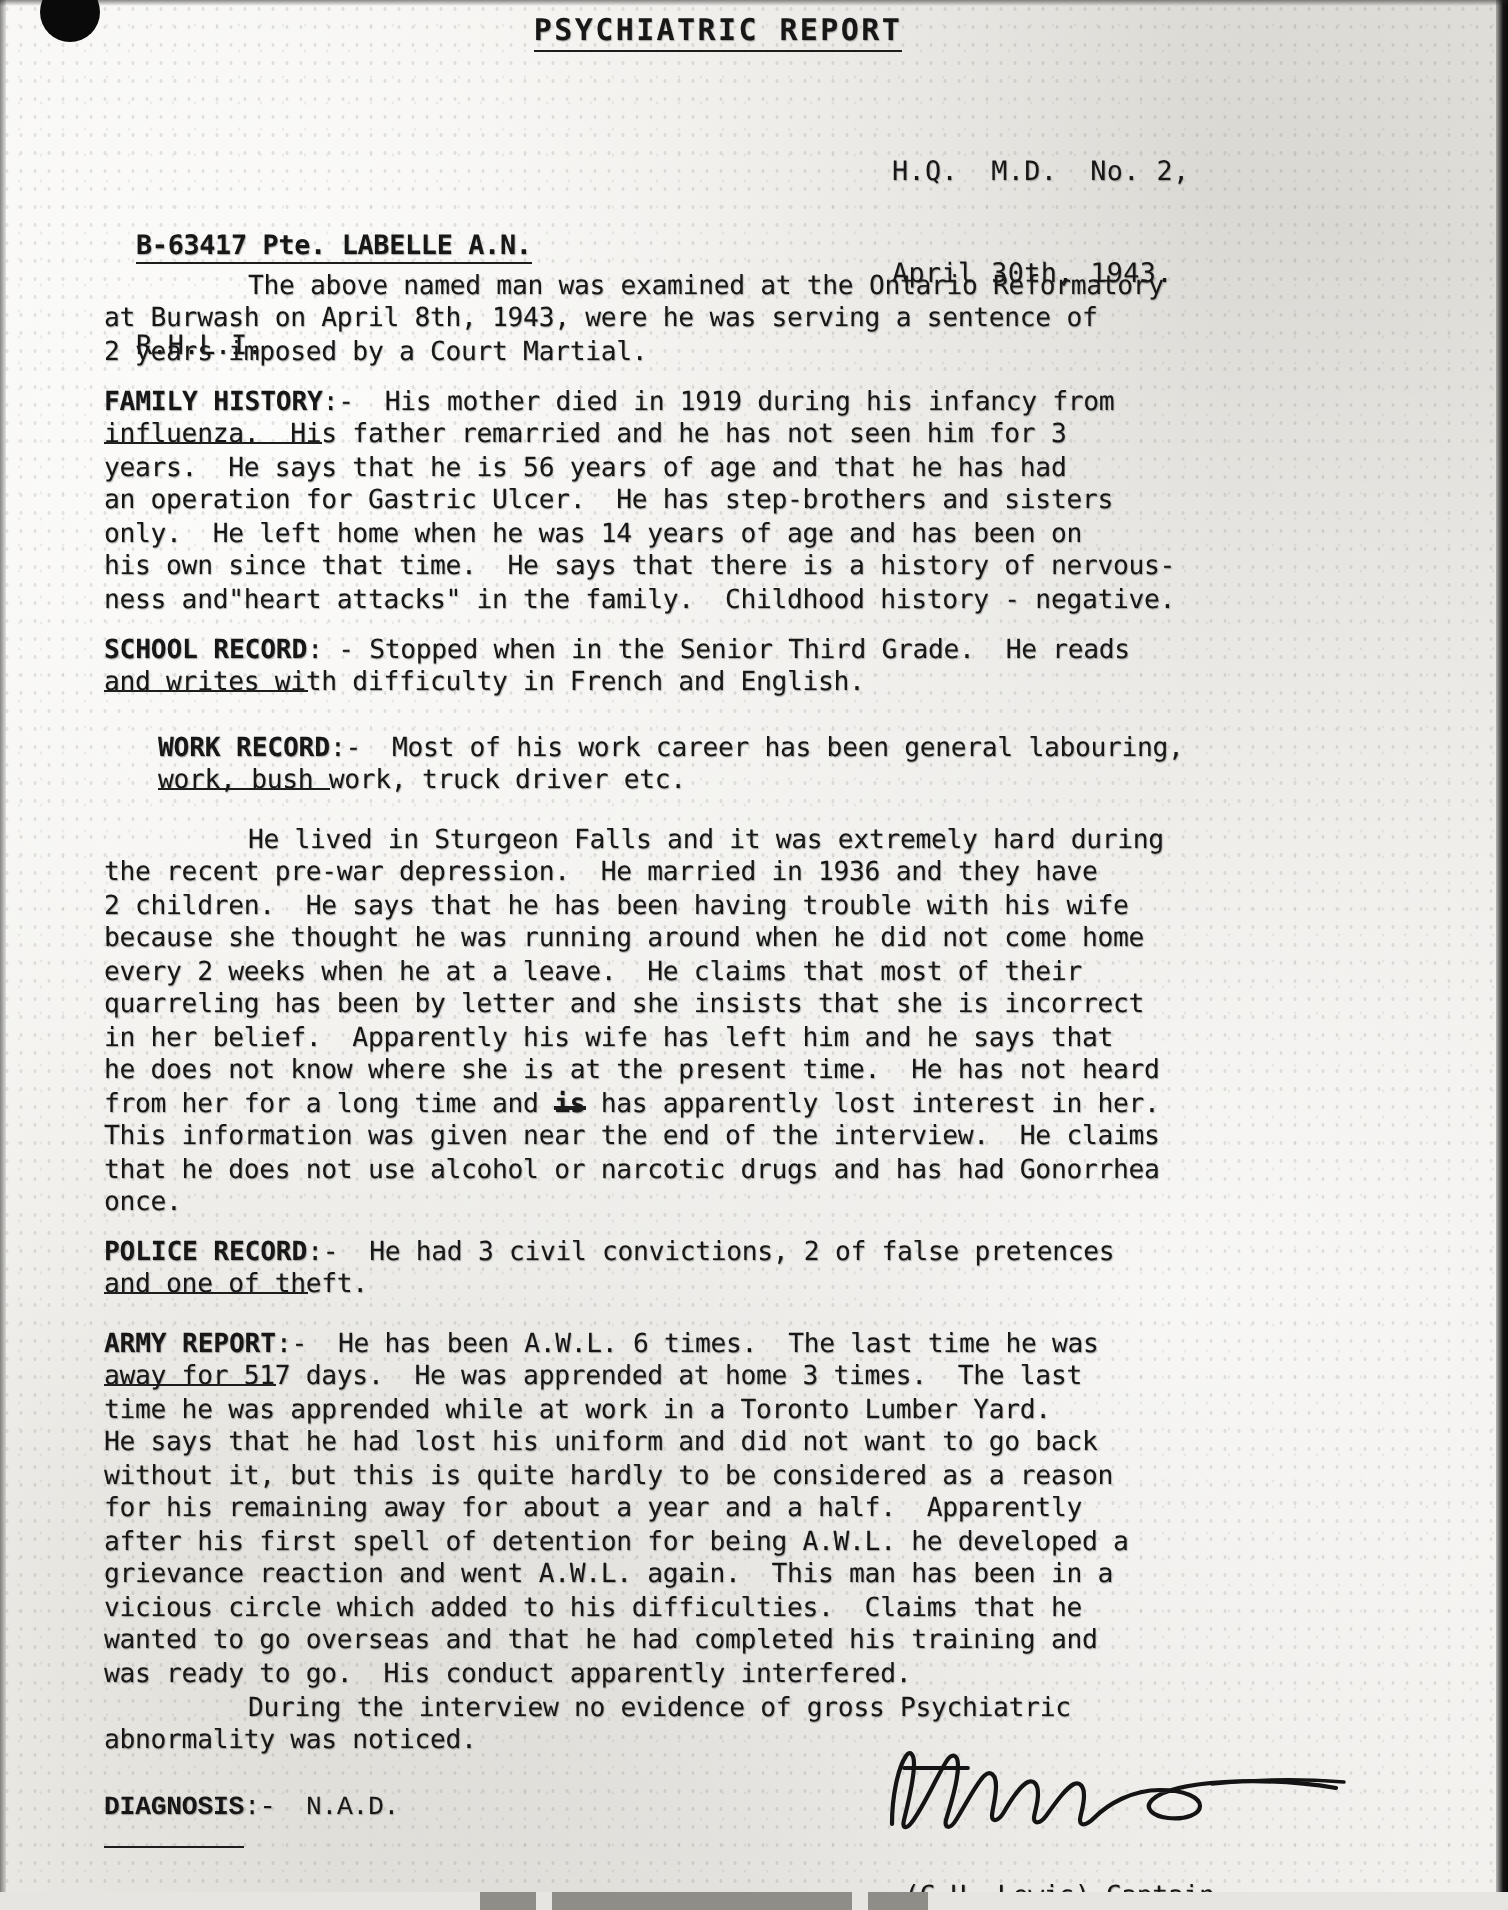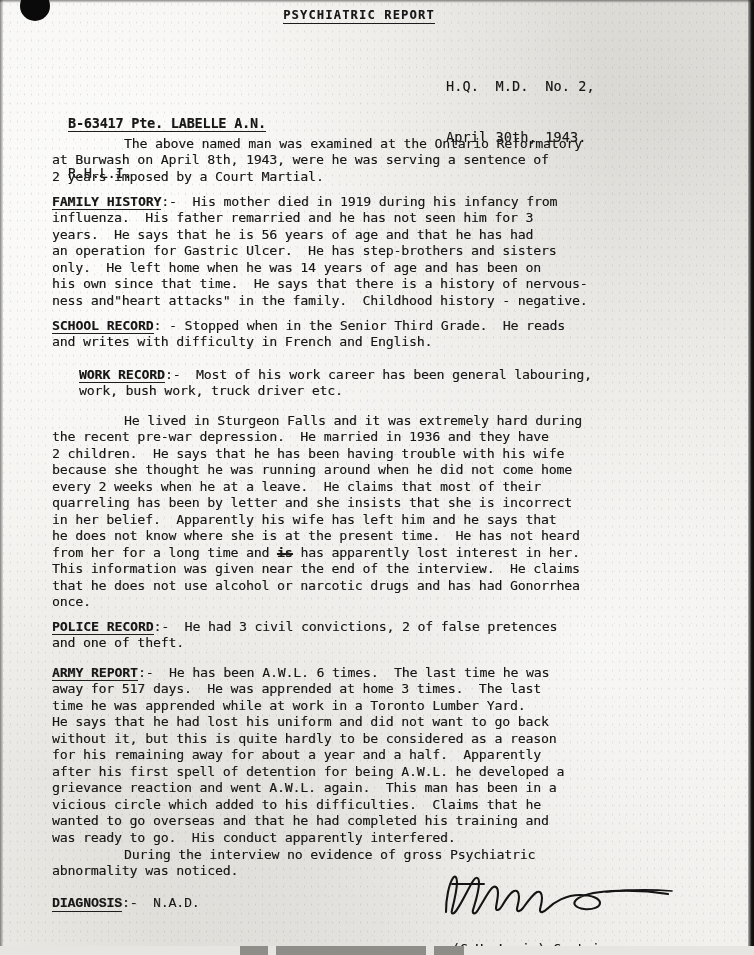--- a/index.html
+++ b/index.html
@@ -101,21 +101,21 @@
     color: #171717;
     white-space: pre-wrap;
     text-shadow: 0.35px 0.3px 0.6px rgba(60,60,60,.45);
   }
 
   .title {
     position: absolute;
     left: 0; top: 7px;
     width: 718px;
     text-align: center;
-    font-size: 12px;
+    font-size: 15px;
     letter-spacing: 1.2px;
     font-weight: 700;
   }
   .title span.u {
     border-bottom: 1.4px solid #1d1d1d;
     padding-bottom: 1px;
   }
 
   .hq-block {
     position: absolute;
@@ -141,21 +141,21 @@
     position: absolute;
     left: 52px;
     width: 660px;
     font-size: 13.15px;
     line-height: 16.45px;
   }
   .indent { display: inline-block; width: 72px; }
 
   .hdr {
     border-bottom: 1.35px solid #1d1d1d;
-    padding-bottom: 0px;
+    padding-bottom: 12px;
     font-weight: 700;
     letter-spacing: -0.1px;
   }
 
   .strike-ov {
     position: relative;
     display: inline-block;
     font-weight: bold;
   }
   .strike-ov::after {

